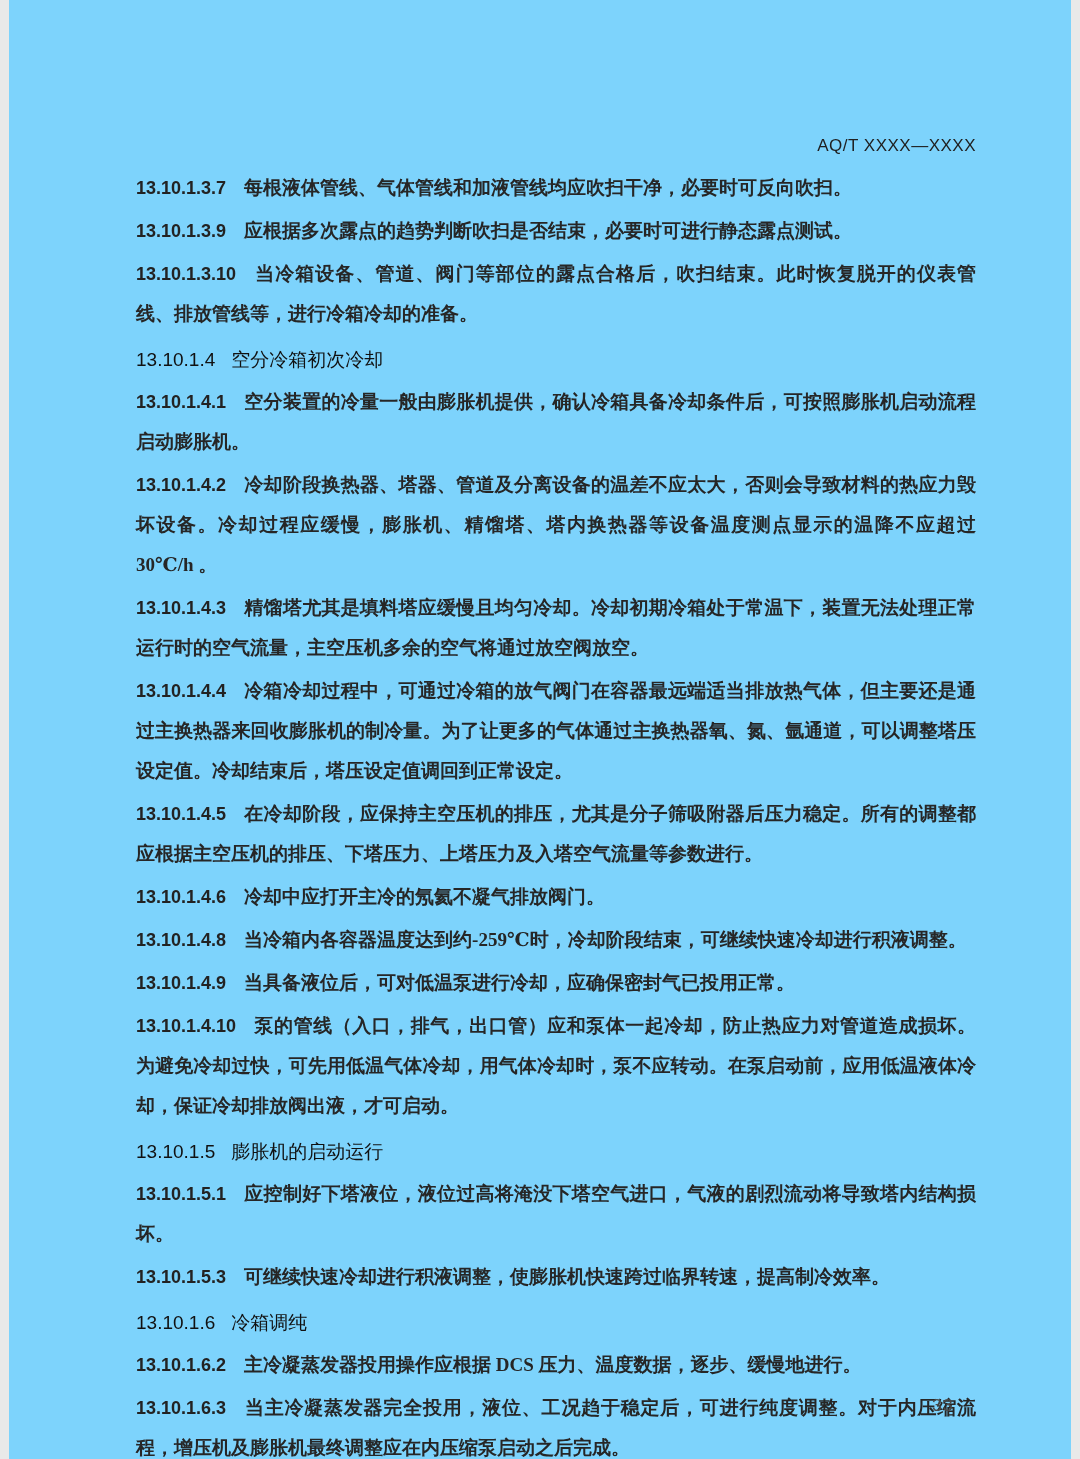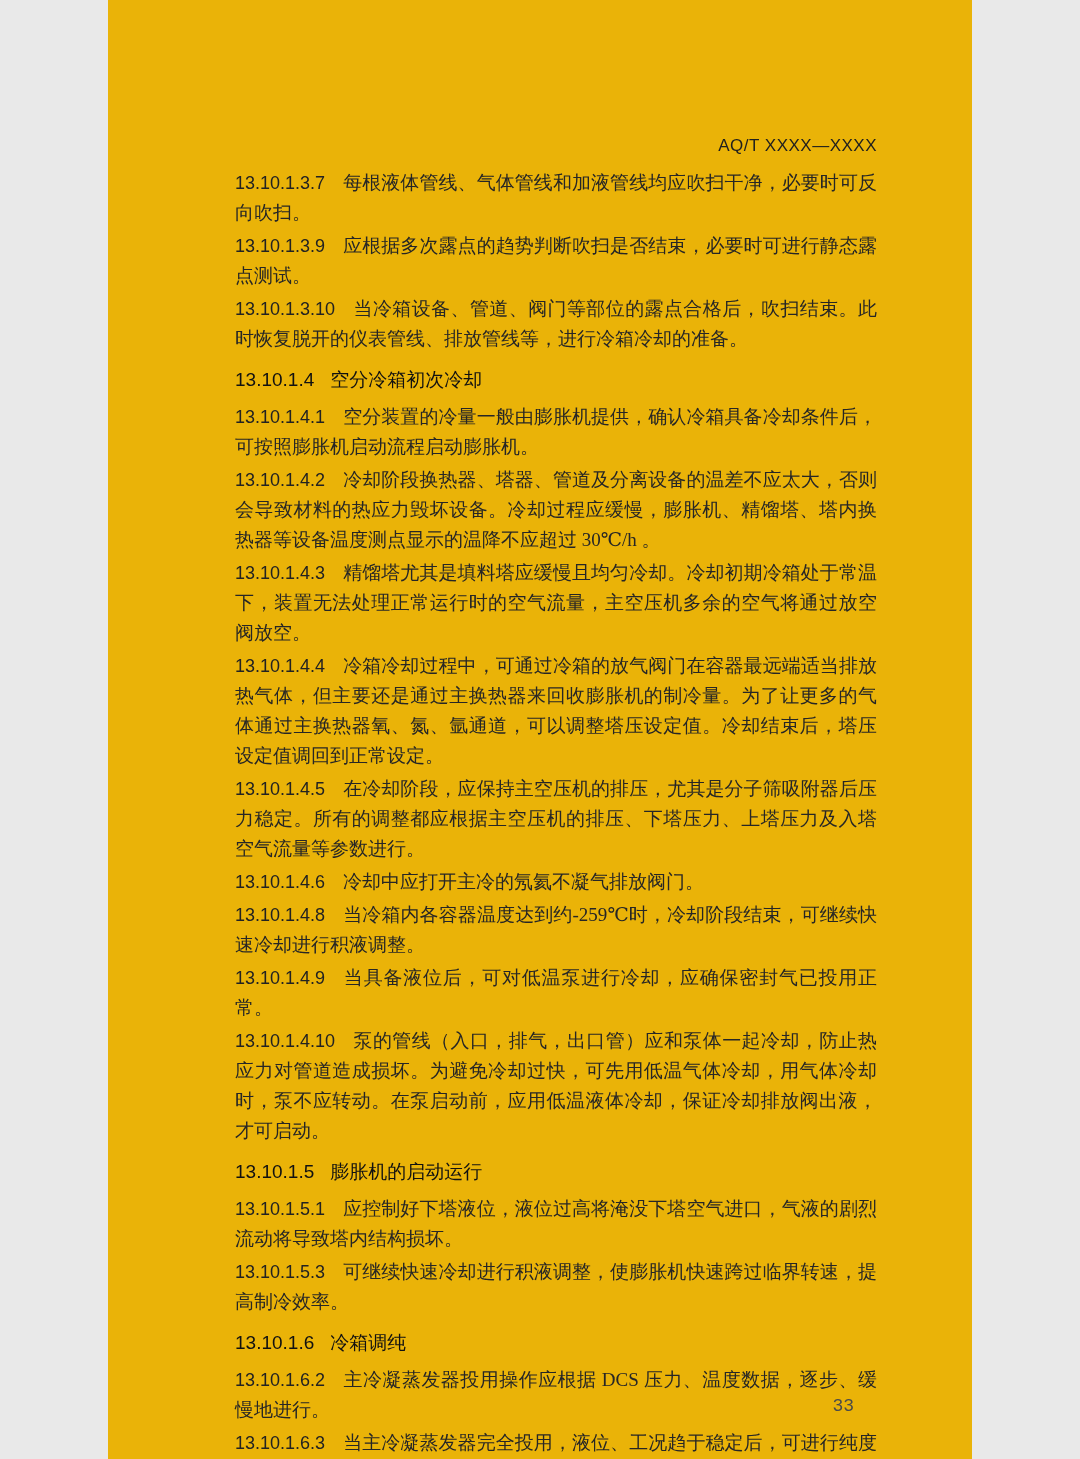--- a/index.html
+++ b/index.html
@@ -2,24 +2,24 @@
 <html><head>
 <meta charset="utf-8">
 <style>
   html, body {
     margin: 0;
     padding: 0;
     background: #e9e9e9;
   }
   .page {
     position: relative;
-    width: 864px;
+    width: 1062px;
     height: 1459px;
     margin: 0 auto;
-    background: #eab308;
+    background: #7dd3fc;
     overflow: hidden;
     font-family: "Liberation Serif", "DejaVu Serif", serif;
     color: #262626;
   }
   .header-line {
     position: absolute;
     top: 136px;
     left: 127px;
     right: 95px;
     text-align: right;
@@ -30,23 +30,24 @@
   }
   .doc-body {
     position: absolute;
     top: 168px;
     left: 127px;
     right: 95px;
   }
   .clause {
     margin: 0 0 3px 0;
     font-size: 19px;
-    line-height: 30px;
+    line-height: 40px;
     text-align: justify;
     text-justify: inter-ideograph;
+    font-weight: bold;
   }
   .clause .num {
     font-family: "Liberation Sans", "DejaVu Sans", sans-serif;
     font-size: 18px;
     margin-right: 18px;
     white-space: nowrap;
     color: #222222;
   }
   .section-heading {
     margin: 11px 0 7px 0;

